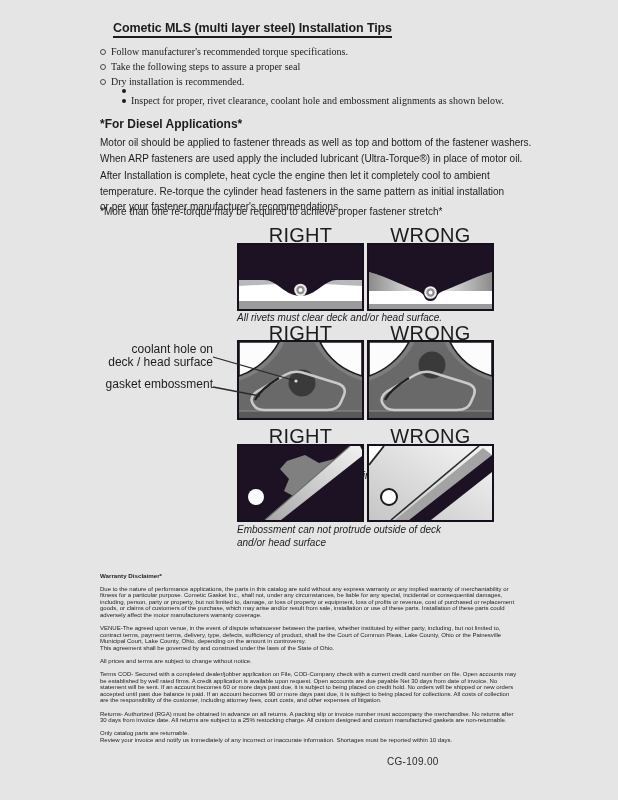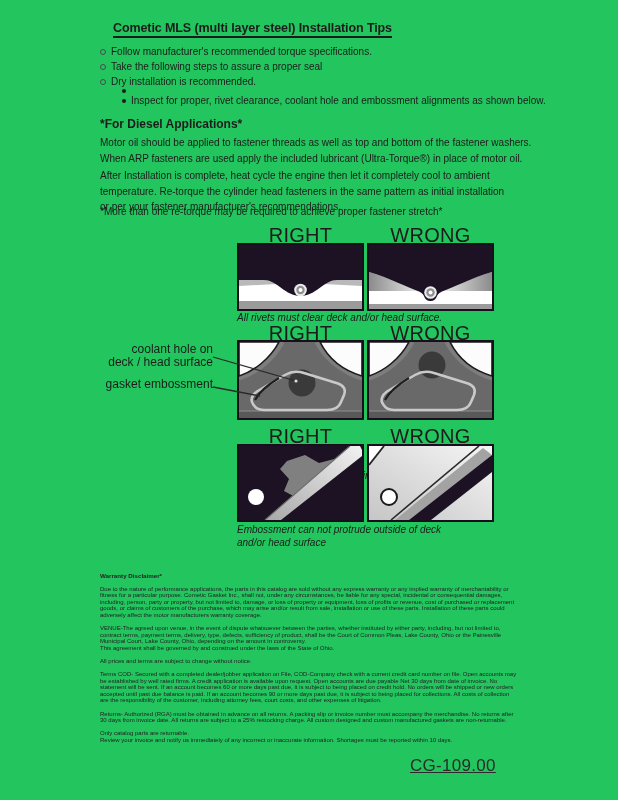--- a/index.html
+++ b/index.html
@@ -1,26 +1,26 @@
 <!DOCTYPE html>
 <html><head>
 <meta charset="utf-8">
 <style>
   html,body { margin:0; padding:0; background:#ffffff; }
   .page {
-    position:relative; width:618px; height:800px; background:#22c55e;
+    position:relative; width:618px; height:800px; background:#e5e5e5;
     font-family:"Liberation Sans", sans-serif; color:#1c1c1c; overflow:hidden;
   }
   .title {
     position:absolute; left:113px; top:21px; margin:0;
     font-size:12.5px; font-weight:bold; letter-spacing:-0.1px;
     border-bottom:2px solid #1c1c1c; padding-bottom:1px;
   }
   .bullets { position:absolute; left:100px; top:44px; font-size:10px; line-height:15px; white-space:nowrap; }
-  .bullet-row { display:flex; align-items:center; }
+  .bullet-row { display:flex; align-items:center;font-family:Liberation Serif, serif; }
   .bullet-marker { width:4px; height:4px; border:1px solid #4a4a4a; border-radius:50%; margin-right:5px; flex:none; }
   .sub { margin-left:22px; }
   .sub-marker { width:4px; height:4px; background:#1c1c1c; border-radius:50%; margin-right:5px; flex:none; }
 
   .diesel-heading { position:absolute; left:100px; top:117px; margin:0; font-size:12px; font-weight:bold; }
   .textblock { position:absolute; left:100px; font-size:10px; line-height:15.5px; white-space:nowrap; }
   .tb1 { top:135px; } .tb2 { top:168px; } .tb3 { top:204px; }
 
   .dlabel { position:absolute; width:127px; text-align:center; font-size:20px; letter-spacing:0.3px; color:#1c1c1c; line-height:15px; }
   .dl-r1 { top:228px; } .dl-r2 { top:326px; } .dl-r3 { top:429px; }
@@ -37,21 +37,21 @@
   .cap-r3 { left:237px; top:523px; }
 
   .side-label { position:absolute; width:118px; text-align:right; font-size:12px; line-height:12.5px; color:#1c1c1c; }
   .lbl-coolant { left:95px; top:343px; }
   .lbl-emboss { left:95px; top:378px; }
   .leader-overlay { position:absolute; left:210px; top:350px; width:95px; height:50px; }
 
   .disclaimer { position:absolute; left:100px; top:573px; width:419px; font-size:6px; line-height:6.6px; color:#232323; }
   .disclaimer .dh { font-weight:bold; margin:0 0 6px 0; font-size:6.2px; }
   .disclaimer p { margin:0 0 6.5px 0; }
-  .doc-number { position:absolute; left:410px; top:756px; font-size:17px; letter-spacing:0.3px; color:#2b2b2b;text-decoration:underline; }
+  .doc-number { position:absolute; left:387px; top:756px; font-size:10px; letter-spacing:0.3px; color:#2b2b2b; }
 </style>
 </head>
 <body>
 
 <div class="page">
 
   <h1 class="title">Cometic MLS (multi layer steel) Installation Tips</h1>
 
   <div class="bullets">
     <div class="bullet-row">

